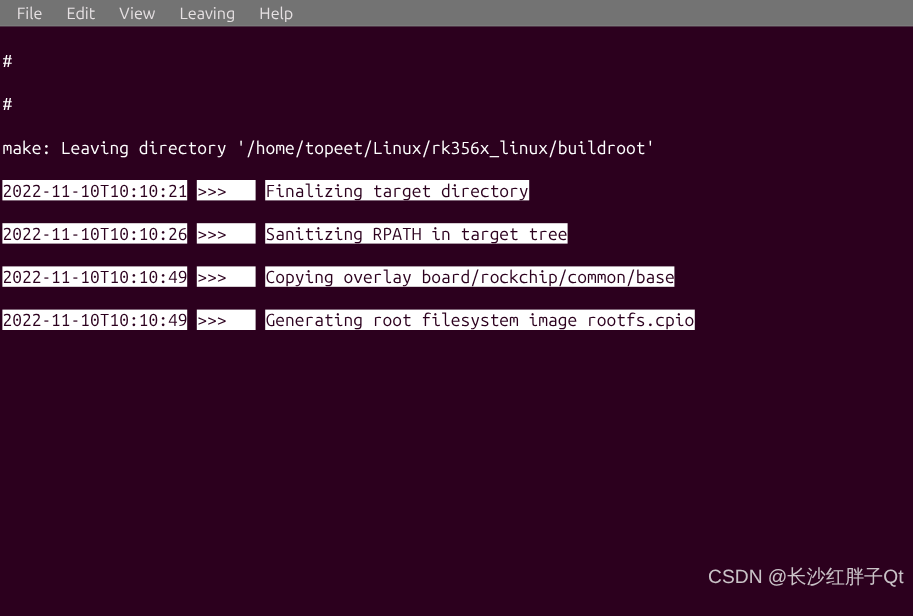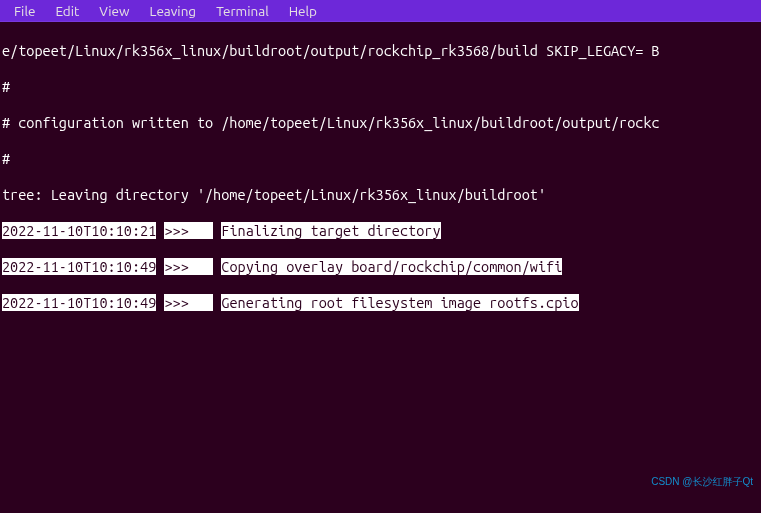--- a/index.html
+++ b/index.html
@@ -8,21 +8,21 @@
     height: 513px;
     background: #2c001e;
     font-family: "Ubuntu Mono", "DejaVu Sans Mono", monospace;
     font-size: 14.5px;
     line-height: 18px;
     overflow: hidden;
     position: relative;
   }
   .menubar {
     height: 22px;
-    background: #6d28d9;
+    background: #737373;
     display: flex;
     align-items: center;
     padding: 0 4px;
     gap: 0;
     border-bottom: 1px solid rgba(255,255,255,0.08);
   }
   .menubar span {
     color: #e6e1e3;
     font-family: Ubuntu, sans-serif;
     font-size: 13.5px;
@@ -33,46 +33,44 @@
     padding: 2px 2px;
     white-space: pre;
     color: #ffffff;
   }
   .line { height: 18px; }
   .hl { background:#ffffff; color:#2c001e;text-align:right; }
   .watermark {
     position:absolute;
     right:8px;
     bottom:22px;
-    color:#0ea5e9;
+    color:#e5e5e5;
     font-family: sans-serif;
-    font-size:10px;
+    font-size:16px;
     opacity:0.85;
   }
 </style>
 </head>
 <body>
 
 <div class="menubar">
   <span>File</span>
   <span>Edit</span>
   <span>View</span>
   <span>Leaving</span>
-  <span>Terminal</span>
   <span>Help</span>
 </div>
 
 <div class="terminal">
-<div class="line">e/topeet/Linux/rk356x_linux/buildroot/output/rockchip_rk3568/build SKIP_LEGACY= B</div>
 <div class="line">#</div>
-<div class="line"># configuration written to /home/topeet/Linux/rk356x_linux/buildroot/output/rockc</div>
 <div class="line">#</div>
-<div class="line">tree: Leaving directory '/home/topeet/Linux/rk356x_linux/buildroot'</div>
+<div class="line">make: Leaving directory '/home/topeet/Linux/rk356x_linux/buildroot'</div>
 <div class="line"><span class="hl">2022-11-10T10:10:21</span> <span class="hl">&gt;&gt;&gt;   </span> <span class="hl">Finalizing target directory</span></div>
-<div class="line"><span class="hl">2022-11-10T10:10:49</span> <span class="hl">&gt;&gt;&gt;   </span> <span class="hl">Copying overlay board/rockchip/common/wifi</span></div>
+<div class="line"><span class="hl">2022-11-10T10:10:26</span> <span class="hl">&gt;&gt;&gt;   </span> <span class="hl">Sanitizing RPATH in target tree</span></div>
+<div class="line"><span class="hl">2022-11-10T10:10:49</span> <span class="hl">&gt;&gt;&gt;   </span> <span class="hl">Copying overlay board/rockchip/common/base</span></div>
 <div class="line"><span class="hl">2022-11-10T10:10:49</span> <span class="hl">&gt;&gt;&gt;   </span> <span class="hl">Generating root filesystem image rootfs.cpio</span></div>
 
 
 
 
 
 
 
 
 

